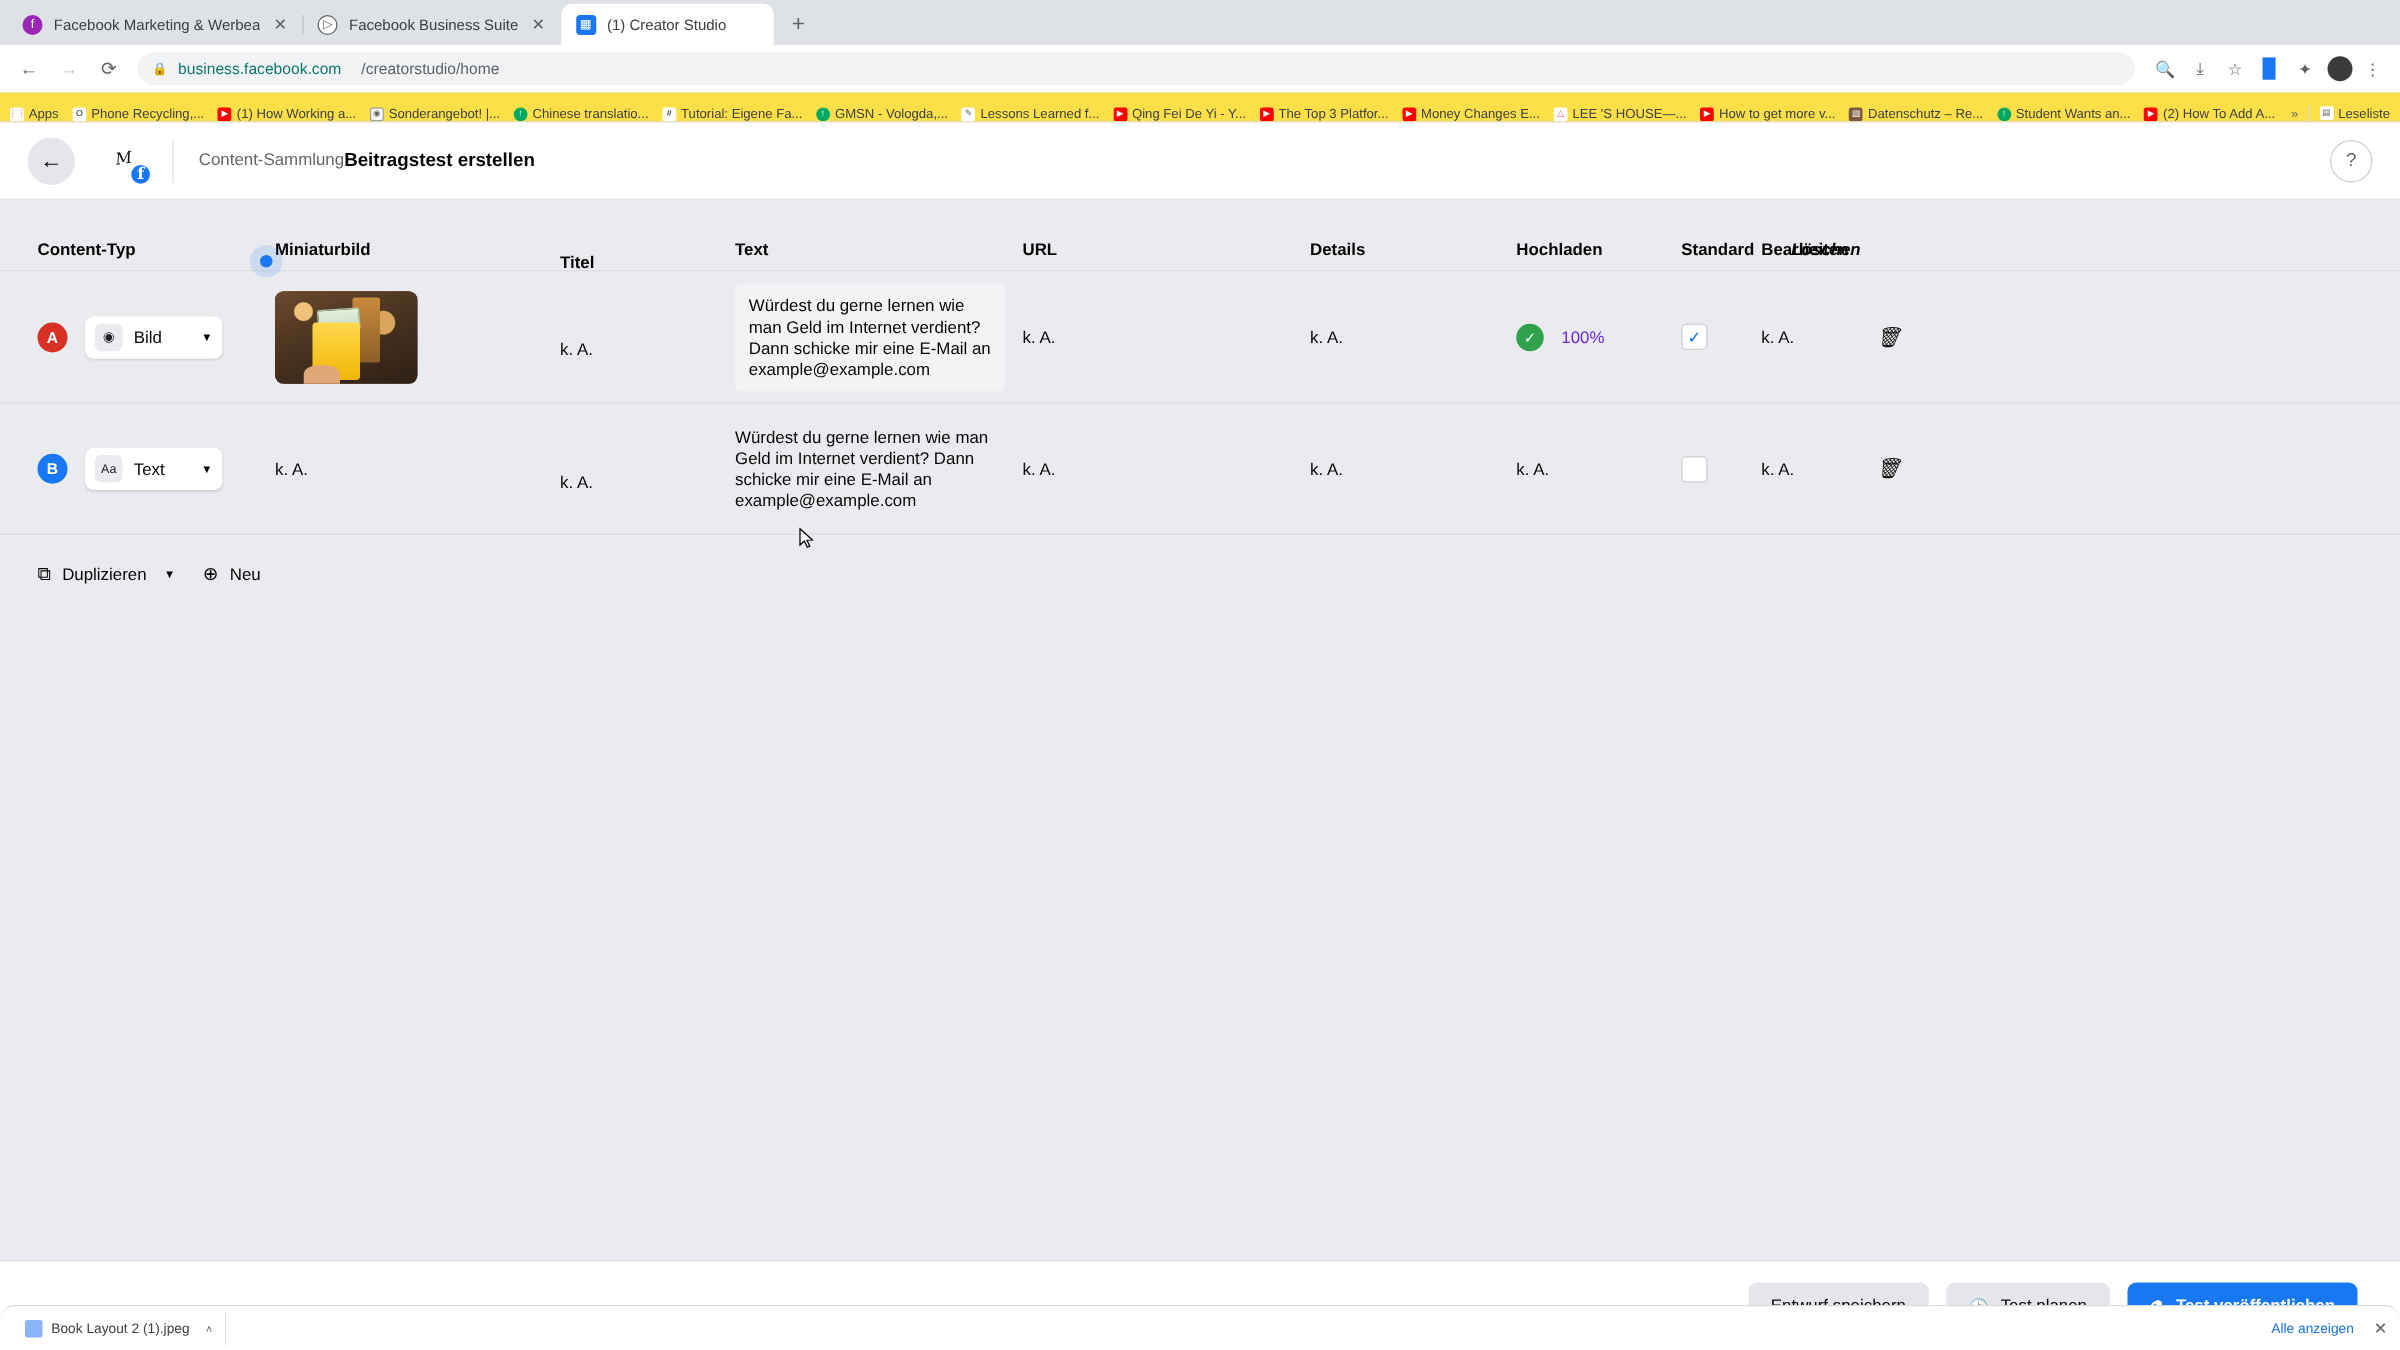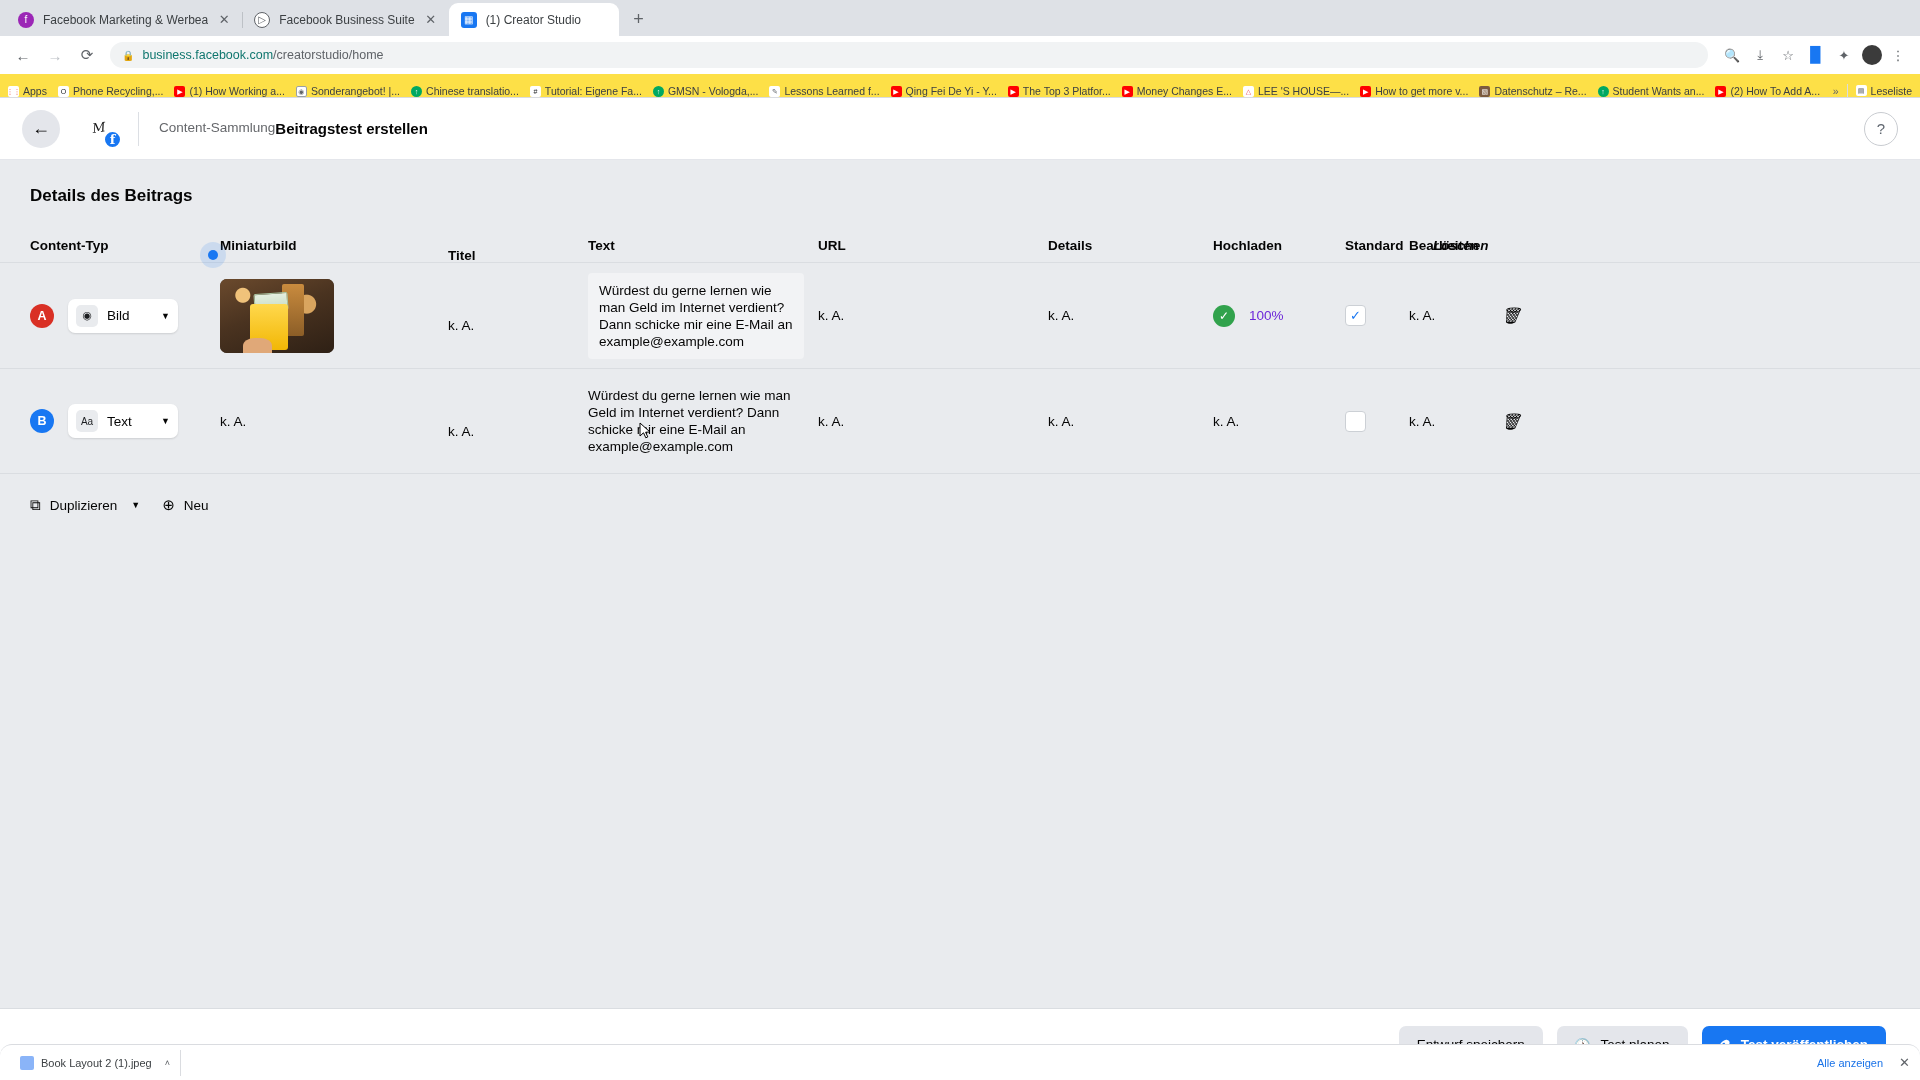--- a/index.html
+++ b/index.html
@@ -72,21 +72,21 @@
   .nav-btn.disabled { color: #bdc1c6; }
   .omnibox {
     flex: 1 1 auto; height: 26px; margin: 0 8px 0 4px;
     background: #f1f3f4; border-radius: 13px;
     display: flex; align-items: center; padding: 0 12px;
     font-size: 12.5px; color: #202124;
   }
   .lock { margin-right: 8px; font-size: 10px; color: #5f6368; }
   .omni-url { color: #202124; }
   .omni-url .host { color: #0f766e; }
-  .omni-url .path { color: #5f6368; }
+  .omni-url .path { color: #5f6368; margin-left: 16px; }
   .tb-icon {
     width: 24px; height: 24px; margin-left: 4px;
     color: #5f6368; font-size: 13px;
     display: flex; align-items: center; justify-content: center;
   }
   .tb-avatar {
     width: 20px; height: 20px; border-radius: 50%;
     background: #3b3b3b; margin-left: 6px;
   }
   .tb-fb { color: #1877f2; font-size: 15px; }
@@ -447,21 +447,20 @@
   <div class="hdr-divider"></div>
   <div class="hdr-titles">
     <div class="hdr-sub">Content-Sammlung</div>
     <div class="hdr-title">Beitragstest erstellen</div>
   </div>
   <div class="help-btn">?</div>
 </div>
 
 <div class="main">
 
-  <div class="section-title">Details des Beitrags</div>
 
   <div class="table">
 
     <div class="thead">
       <div class="th c-type">Content-Typ</div>
       <div class="th c-thumb">Miniaturbild</div>
       <div class="th c-title">Titel</div>
       <div class="th c-text">Text</div>
       <div class="th c-url">URL</div>
       <div class="th c-det">Details</div>

